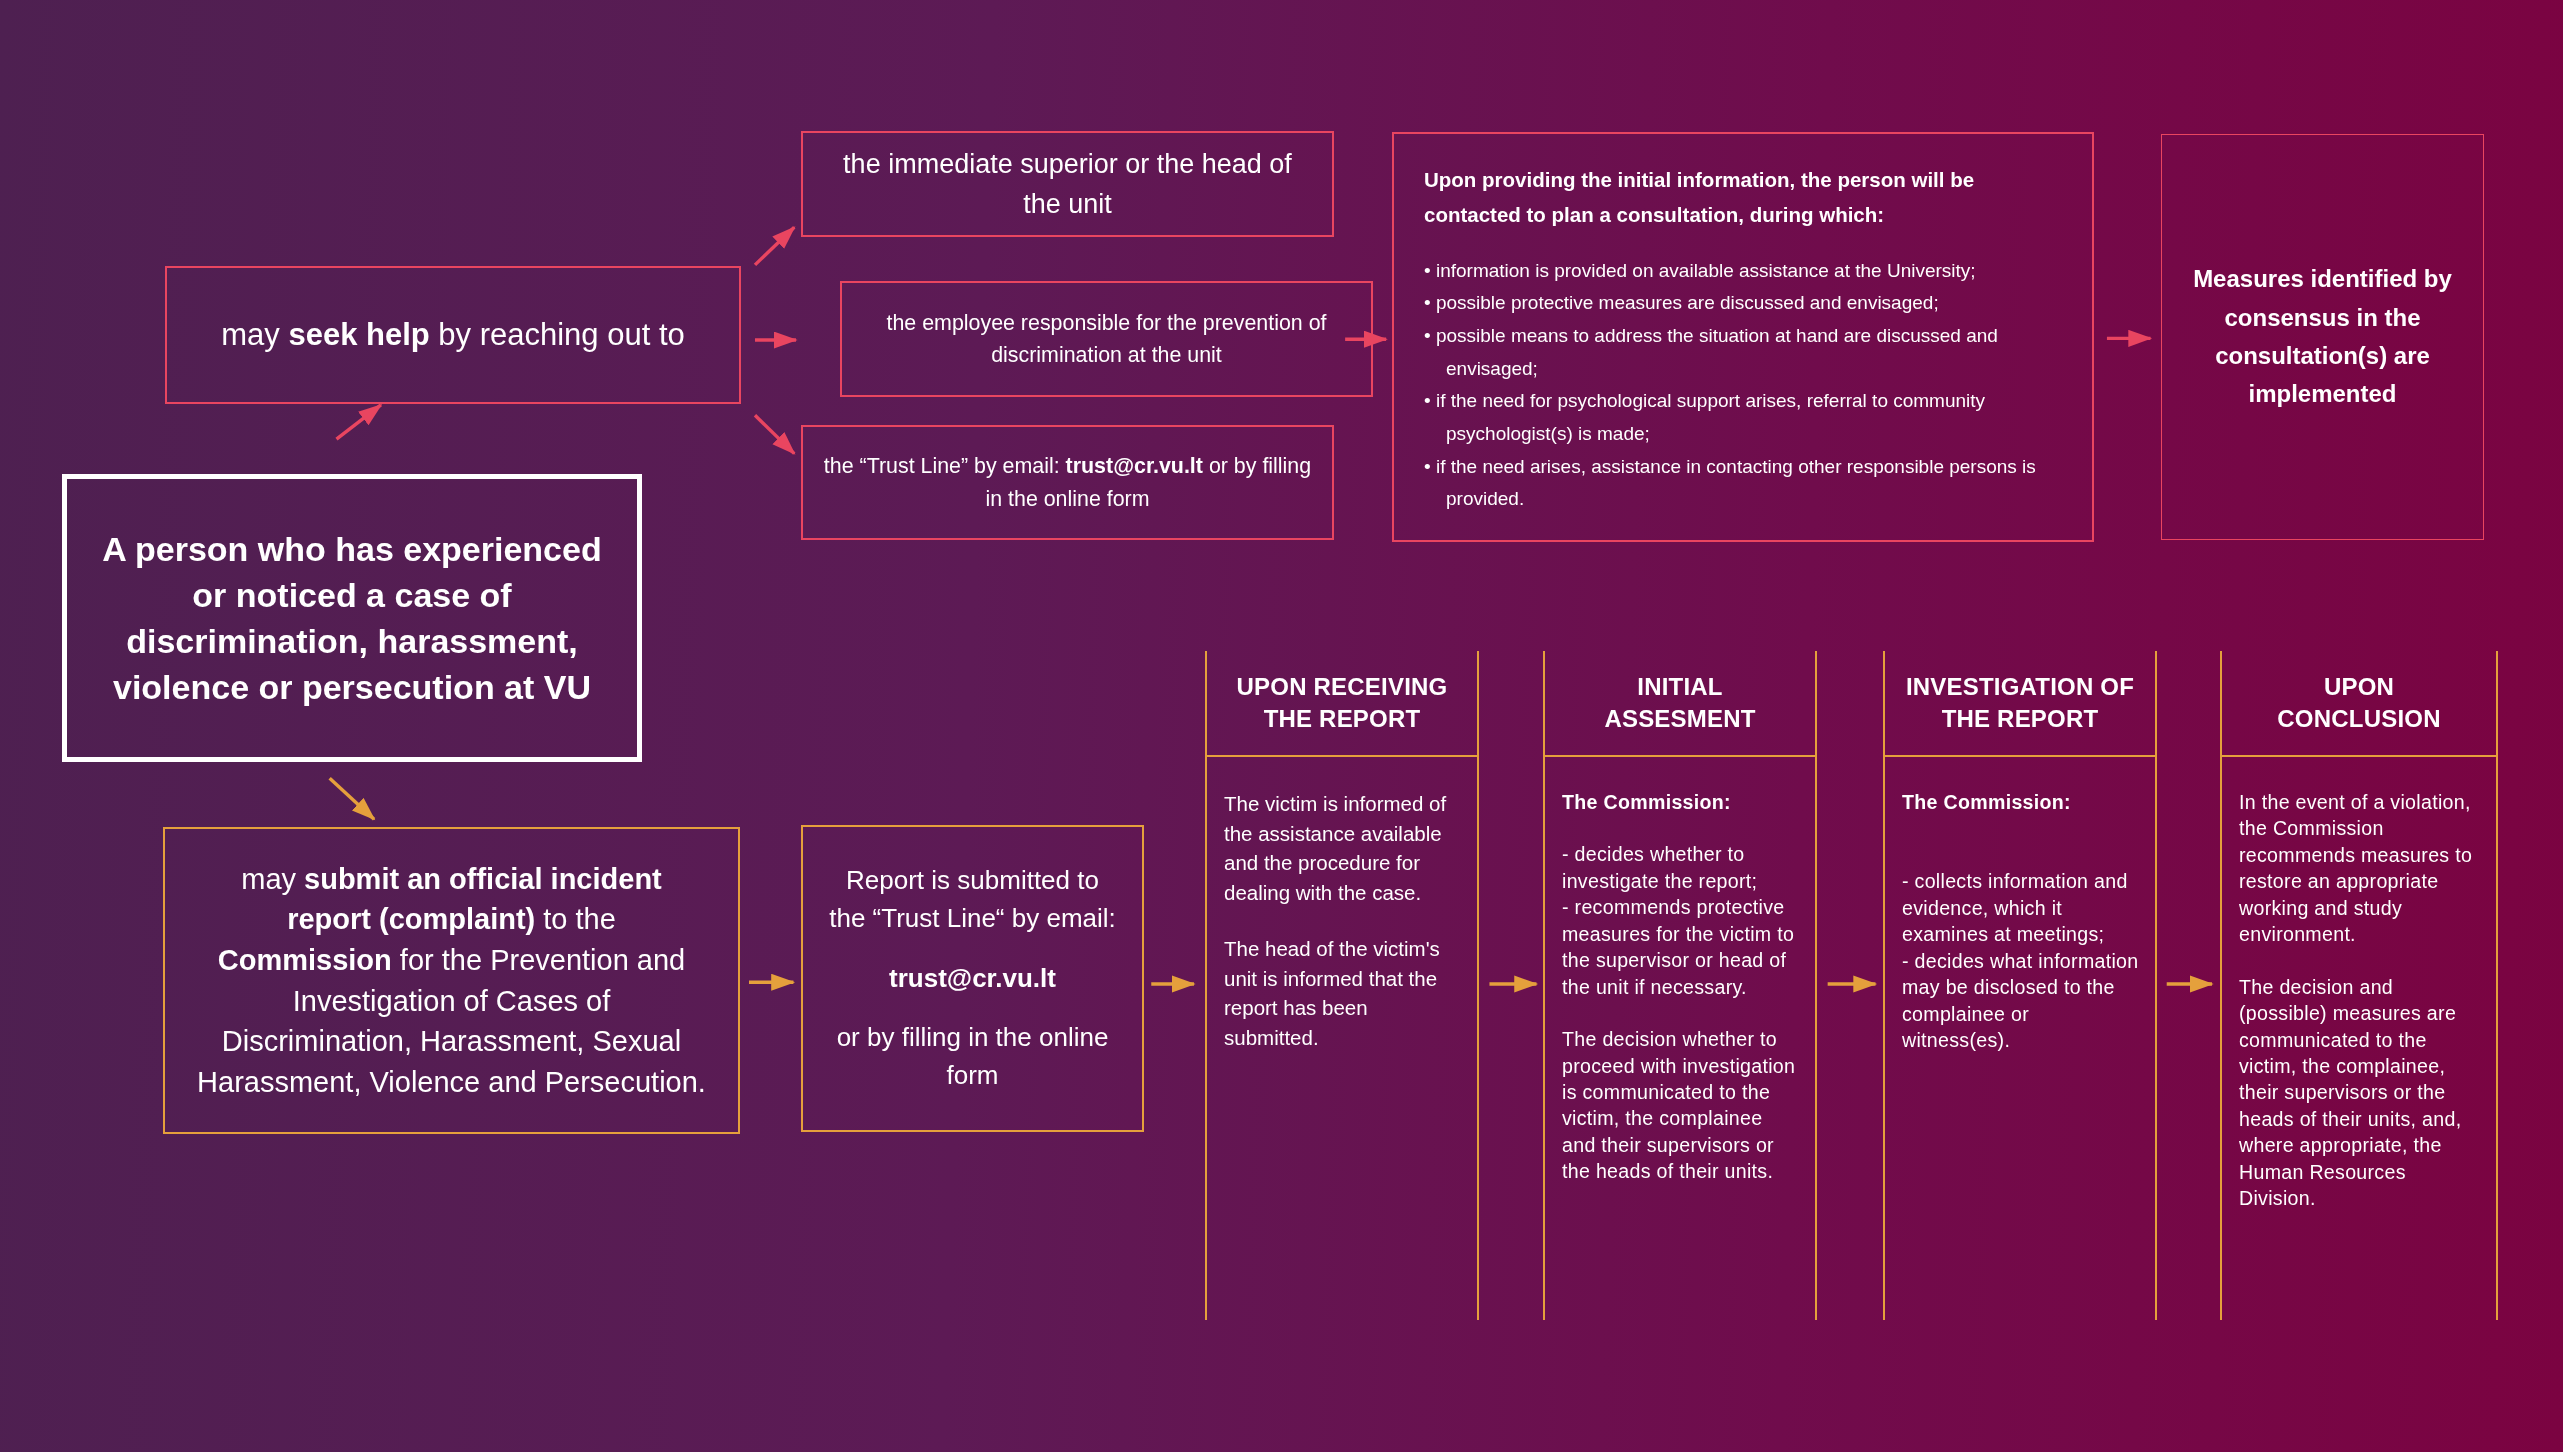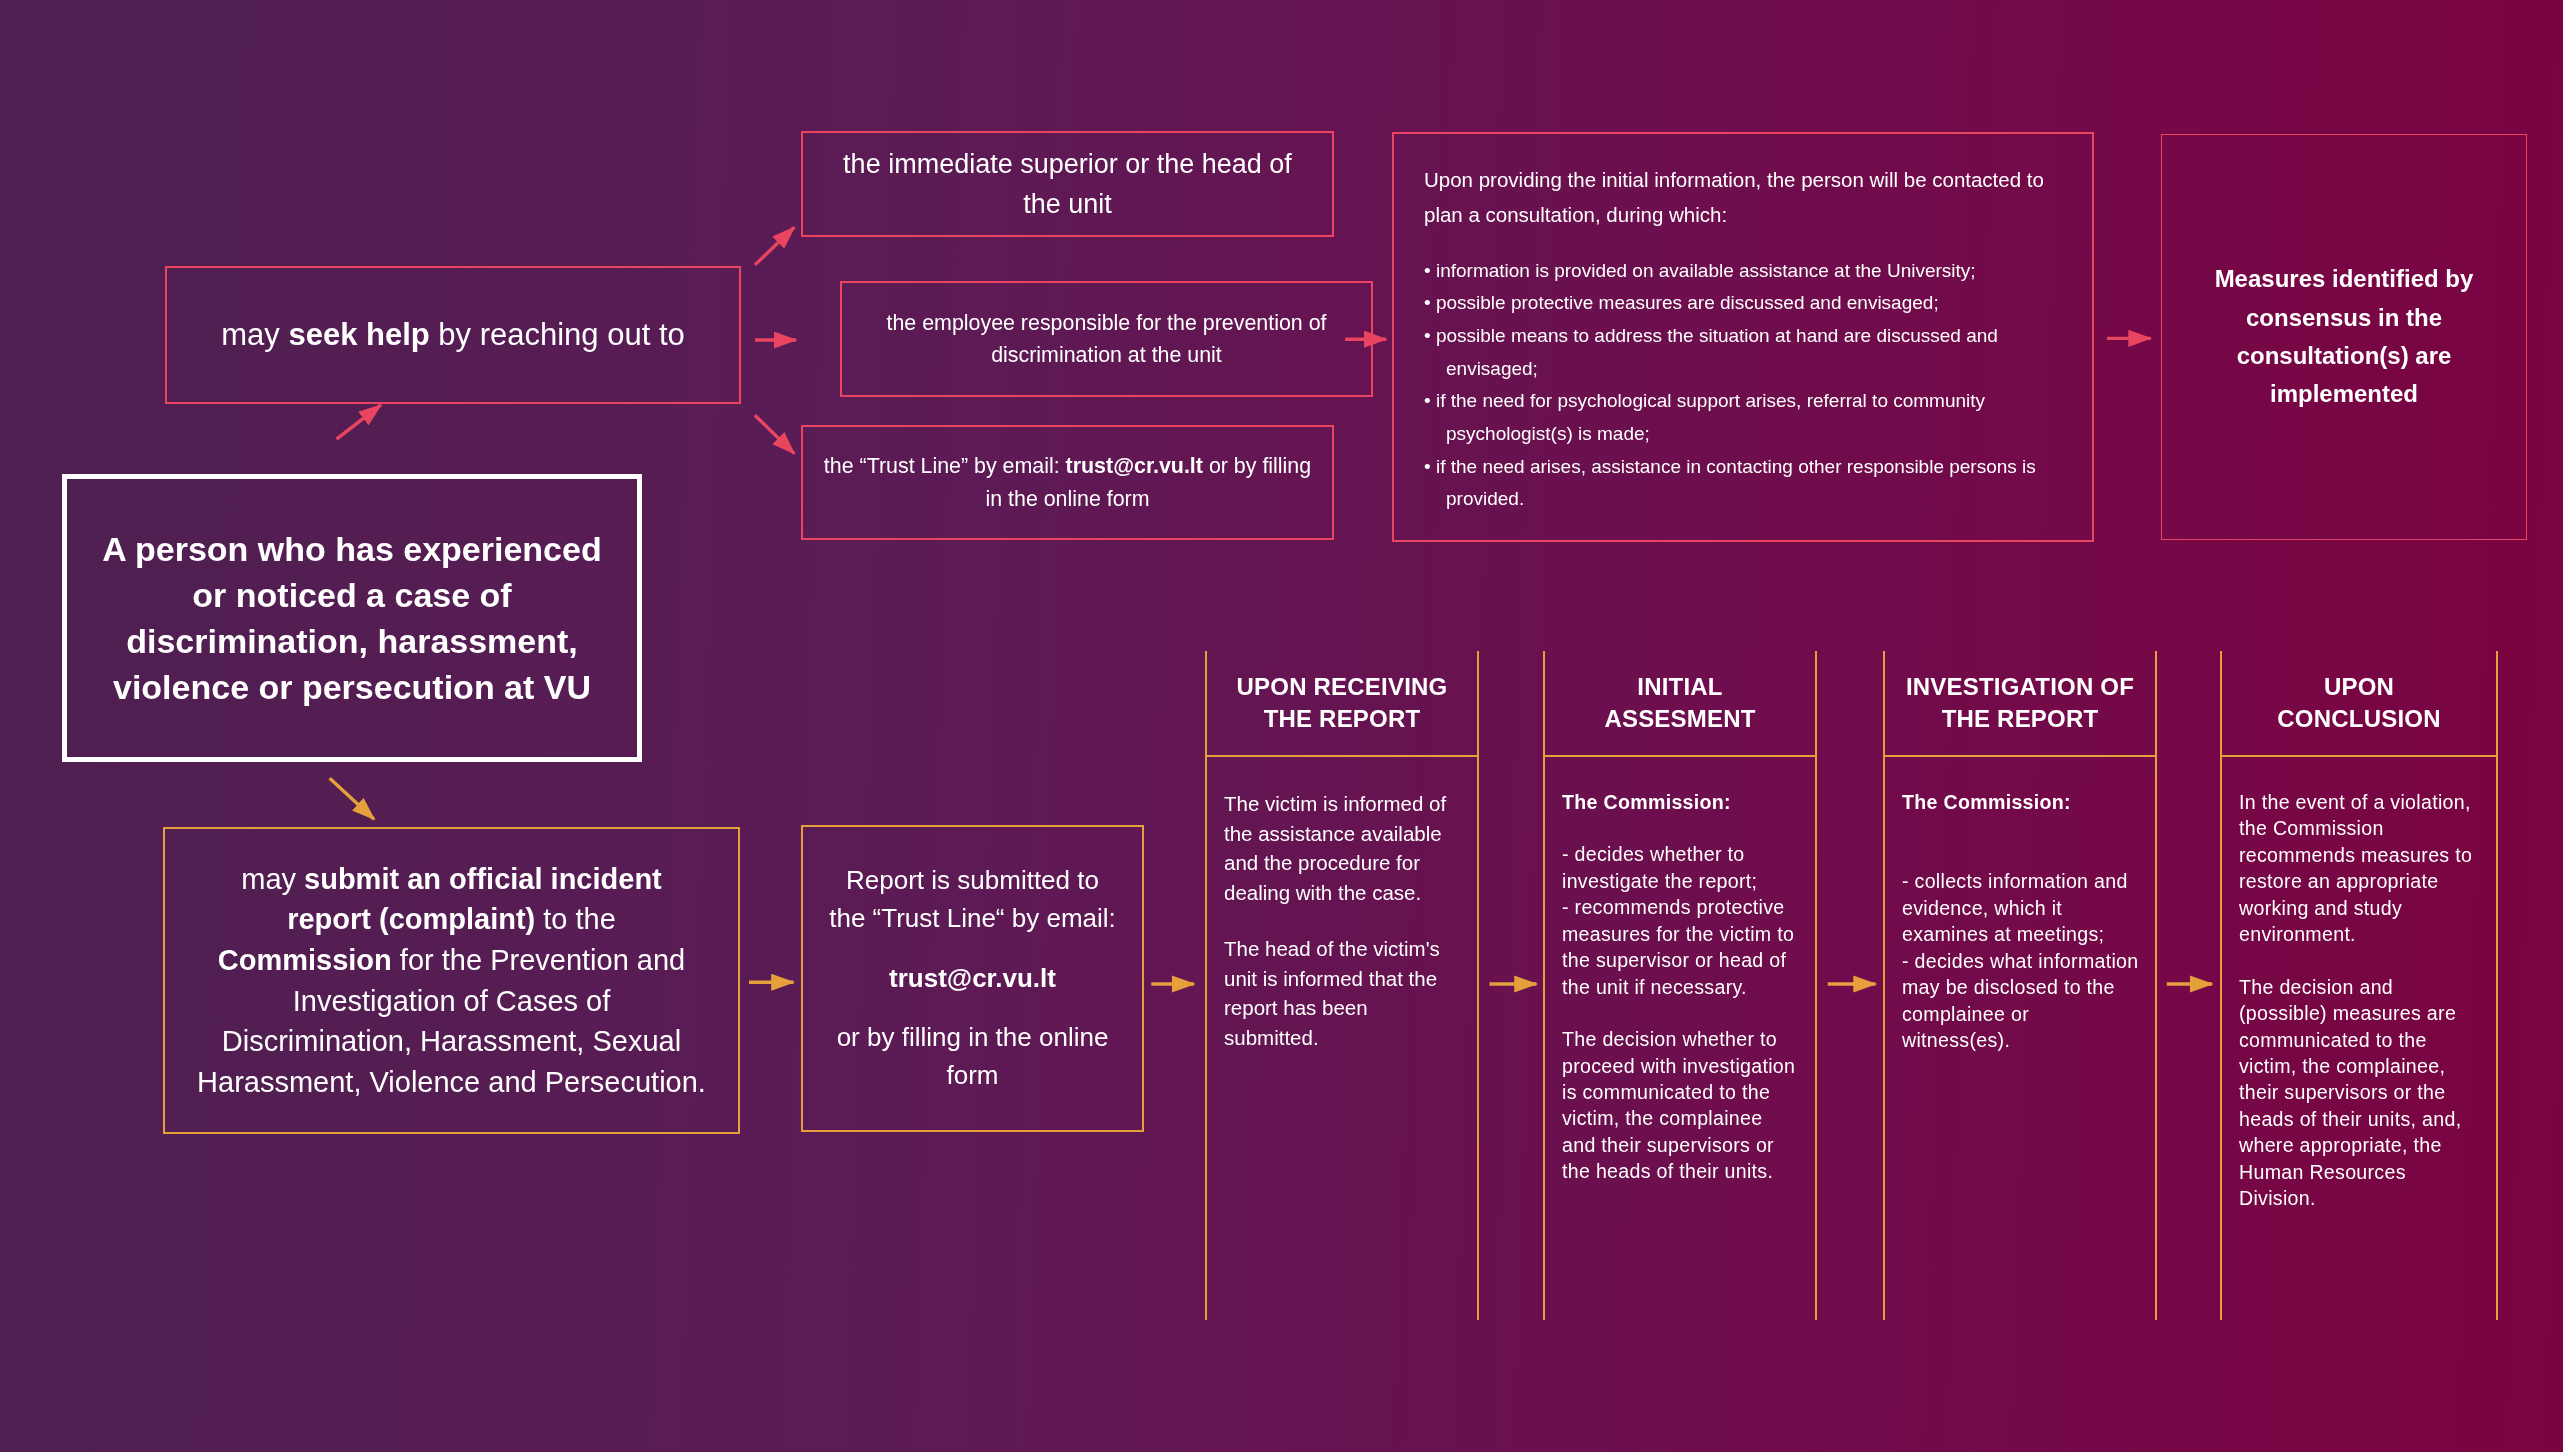--- a/index.html
+++ b/index.html
@@ -37,25 +37,25 @@
   
   .person-box   { left: 62px;   top: 474px; width: 580px; height: 288px;
                   font-size: 34px; font-weight: bold; line-height: 1.36; padding: 0 26px; }
   .seek-box     { left: 165px;  top: 266px; width: 576px; height: 138px; font-size: 31px; }
   .opt-box-1    { left: 801px;  top: 131px; width: 533px; height: 106px; font-size: 27px; padding: 0 20.5px; line-height: 1.5; }
   .opt-box-2    { left: 840px;  top: 281px; width: 533px; height: 116px; font-size: 21.4px; padding: 0 20.5px; line-height: 1.5; }
   .opt-box-3    { left: 801px;  top: 425px; width: 533px; height: 115px; font-size: 21.4px; padding: 0 20.5px; line-height: 1.5; }
 
   .consult-box  { left: 1392px; top: 132px; width: 702px; height: 410px;
                   display: block; text-align: left; padding: 29px 30px 0 30px; }
-  .consult-heading { font-size: 20.5px; font-weight: normal; line-height: 1.7; margin: 0 0 22px 0; }
+  .consult-heading { font-size: 20.5px; font-weight: bold; line-height: 1.7; margin: 0 0 22px 0; }
   .consult-bullets .bullet { font-size: 19px; line-height: 1.72; padding-left: 22px; text-indent: -22px; }
   .consult-bullets .bullet::before { content: "\2022  "; }
 
-  .measures-box { left: 2161px; top: 134px; width: 366px; height: 406px;
+  .measures-box { left: 2161px; top: 134px; width: 323px; height: 406px;
                   border-width: 1.7px; font-size: 24px; font-weight: bold; line-height: 1.6; padding: 0 24px; }
 
   
   .submit-box   { left: 163px;  top: 827px; width: 577px; height: 307px;
                   font-size: 29px; line-height: 1.4; padding: 10.2px 32px; }
   .report-box   { left: 801px;  top: 825px; width: 343px; height: 307px;
                   flex-direction: column; font-size: 26px; line-height: 1.45; padding: 0 21.4px; }
   .report-box .rb-p { margin: 11px 0; }
   .report-box .rb-email { font-weight: bold; }
 

